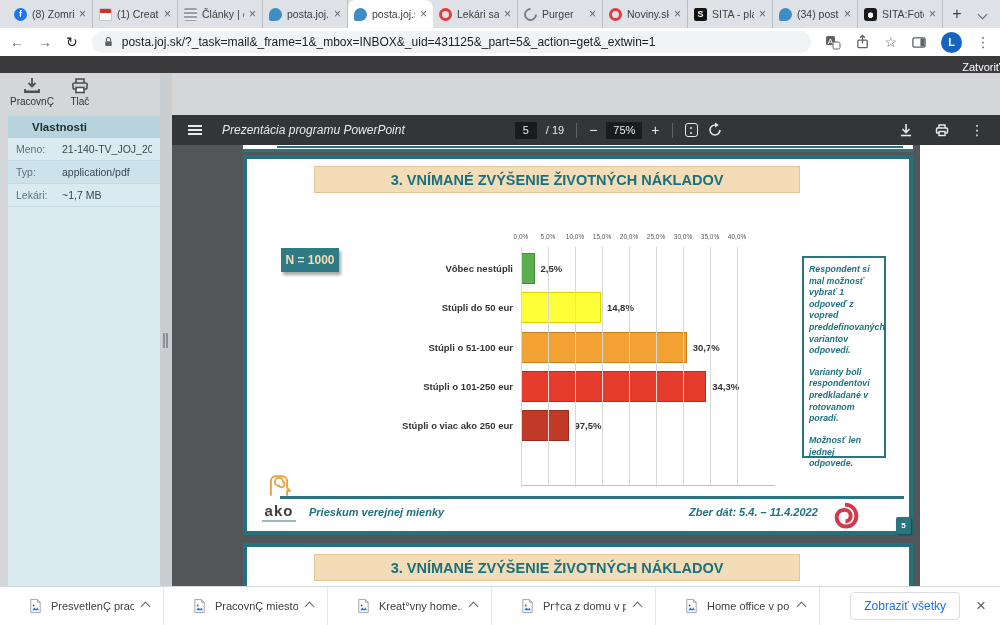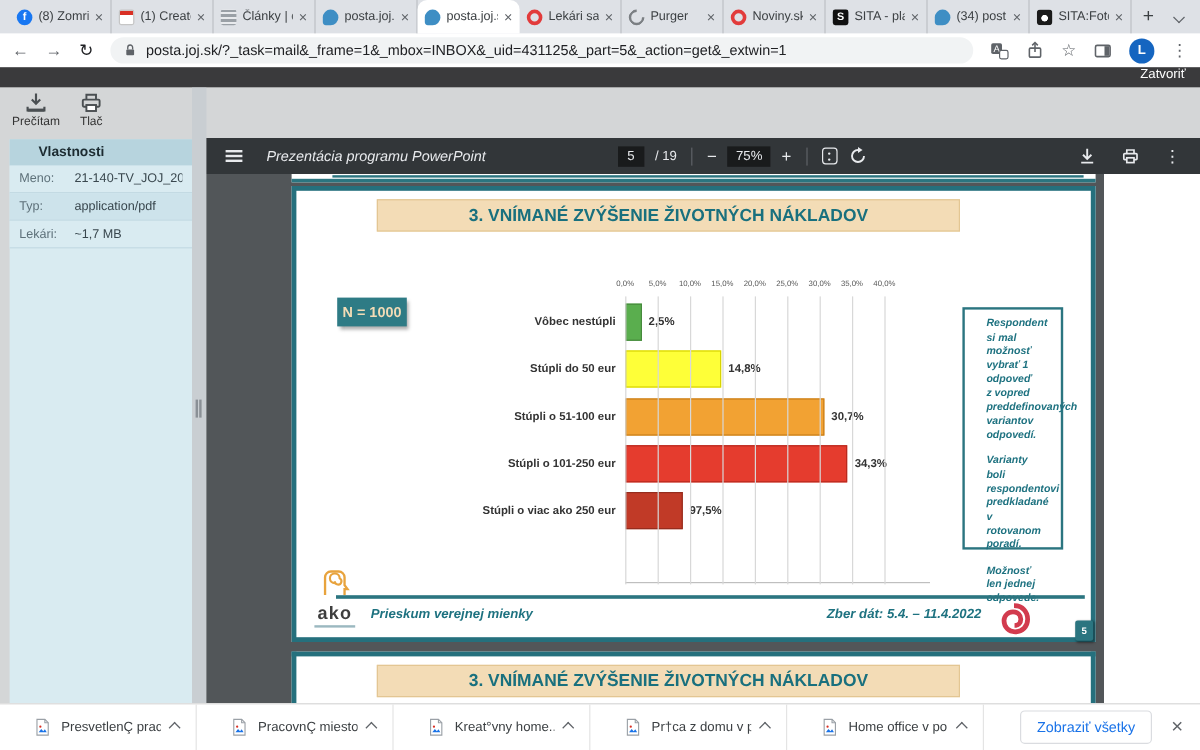--- a/index.html
+++ b/index.html
@@ -32,21 +32,21 @@
   
   .urlbar { position:absolute; left:0; top:28px; width:1000px; height:28px; background:#fff; display:flex; align-items:center; padding:0 10px; gap:14px; }
   .navic { font-size:14px; color:#5F6368; }
   .omnibox { flex:1; height:22px; background:#F1F3F4; border-radius:11px; display:flex; align-items:center; gap:7px; padding:0 10px; }
   .urltext { font-size:12px; color:#202124; white-space:nowrap; overflow:hidden; }
   .rightic { display:flex; align-items:center; }
   .avatar { width:21px; height:21px; border-radius:50%; background:#1565C0; color:#fff; font-size:11px; font-weight:bold; display:flex; align-items:center; justify-content:center; }
   .star { font-size:14px; color:#5F6368; }
 
   
-  .closebar { position:absolute; left:0; top:56px; width:1000px; height:17px; background:#3A3A3C; display:flex; align-items:flex-start; justify-content:flex-end; padding-right:12px; }
+  .closebar { position:absolute; left:0; top:56px; width:1000px; height:17px; background:#3A3A3C; display:flex; align-items:flex-end; justify-content:flex-end; }
   .closebar span { color:#fff; font-size:11px; }
 
   
   .main { position:absolute; left:0; top:73px; width:1000px; height:513px; background:#D4D6D7; }
   .dl-actions { position:absolute; left:10px; top:4px; display:flex; gap:16px; }
   .dl-btn { display:flex; flex-direction:column; align-items:center; gap:1px; font-size:10px; color:#333; }
   .props { position:absolute; left:8px; top:43px; width:152px; bottom:0; background:#D9EBF1; }
   .props-header { background:#B7D4DE; font-size:11.5px; font-weight:bold; color:#1C2B31; padding:5px 24px; }
   .prow { display:flex; font-size:10.5px; padding:5px 8px; border-bottom:1px solid #C3DAE3; }
   .prow:nth-child(even) { background:#CDE3EB; }
@@ -89,21 +89,21 @@
   .chart { position:absolute; left:92px; top:74px; width:450px; height:270px; }
   .ctick { position:absolute; top:0; width:28px; text-align:center; font-size:6.5px; color:#595959; }
   .cgrid { position:absolute; top:14px; width:1px; height:240px; background:#D8D8D8; }
   .crows { position:absolute; left:0; top:16px; width:450px; }
   .crow { display:flex; align-items:center; height:39.3px; position:relative; }
   .clabel { width:182px; flex:none; text-align:right; padding-right:8px; font-size:9.5px; font-weight:bold; color:#333; }
   .cbar { height:31px; border:1px solid; flex:none; }
   .cval { font-size:9.5px; font-weight:bold; color:#333; margin-left:6px; }
   .cbase { position:absolute; left:182px; top:252px; width:254px; height:1px; background:#BFBFBF; }
 
-  .notebox { position:absolute; left:555px; top:97px; width:84px; height:202px; border:2px solid #2B7580; background:#fff; padding:6px 18px; }
+  .notebox { position:absolute; left:555px; top:97px; width:84px; height:202px; border:2px solid #2B7580; background:#fff; padding:6px 5px; }
   .notebox p { font-size:8.8px; font-weight:bold; font-style:italic; color:#1E7280; line-height:1.32; margin-bottom:10px; }
 
   .frule { position:absolute; left:33px; top:337px; width:624px; height:3px; background:#2B7580; }
   .ako { position:absolute; left:6px; top:314px; width:52px; text-align:center; }
   .ako-text { font-size:15px; font-weight:bold; color:#3E3E3E; letter-spacing:1px; line-height:1; }
   .ako-line { margin:2px auto 0; width:34px; height:2px; background:#9BB8C0; }
   .f-left { position:absolute; left:62px; top:347px; font-size:11px; font-weight:bold; font-style:italic; color:#1E7280; }
   .f-right { position:absolute; left:442px; top:347px; font-size:11px; font-weight:bold; font-style:italic; color:#1E7280; }
   .redspiral { position:absolute; left:584px; top:342px; }
   .pagebadge { position:absolute; left:724px; top:372px; width:15px; height:17px; background:#2B7580; border-radius:2px; color:#fff; font-size:8px; font-weight:bold; display:flex; align-items:center; justify-content:center; box-shadow:1px 1px 2px rgba(0,0,0,.4); }
@@ -223,21 +223,21 @@
 
   <div class="main">
 
     <div class="dl-actions">
       <div class="dl-btn">
         <svg width="20" height="18" viewBox="0 0 20 18">
             <path d="M10 1v8M6.5 6L10 9.5L13.5 6" stroke="#4A4F52" stroke-width="1.8" fill="none"></path>
             <path d="M3 12v3h14v-3" stroke="#4A4F52" stroke-width="1.8" fill="none"></path>
             <rect x="3" y="13.5" width="14" height="2.5" fill="#4A4F52"></rect>
           </svg>
-        <span>Prečítam</span>
+        <span>PracovnÇ</span>
       </div>
       <div class="dl-btn">
         <svg width="20" height="18" viewBox="0 0 20 18">
             <path d="M6 6V2h8v4" stroke="#4A4F52" stroke-width="1.6" fill="none"></path>
             <rect x="3" y="6" width="14" height="6" rx="1" stroke="#4A4F52" stroke-width="1.6" fill="none"></rect>
             <rect x="6" y="10.5" width="8" height="5" stroke="#4A4F52" stroke-width="1.6" fill="#fff"></rect>
           </svg>
         <span>Tlač</span>
       </div>
     </div>

